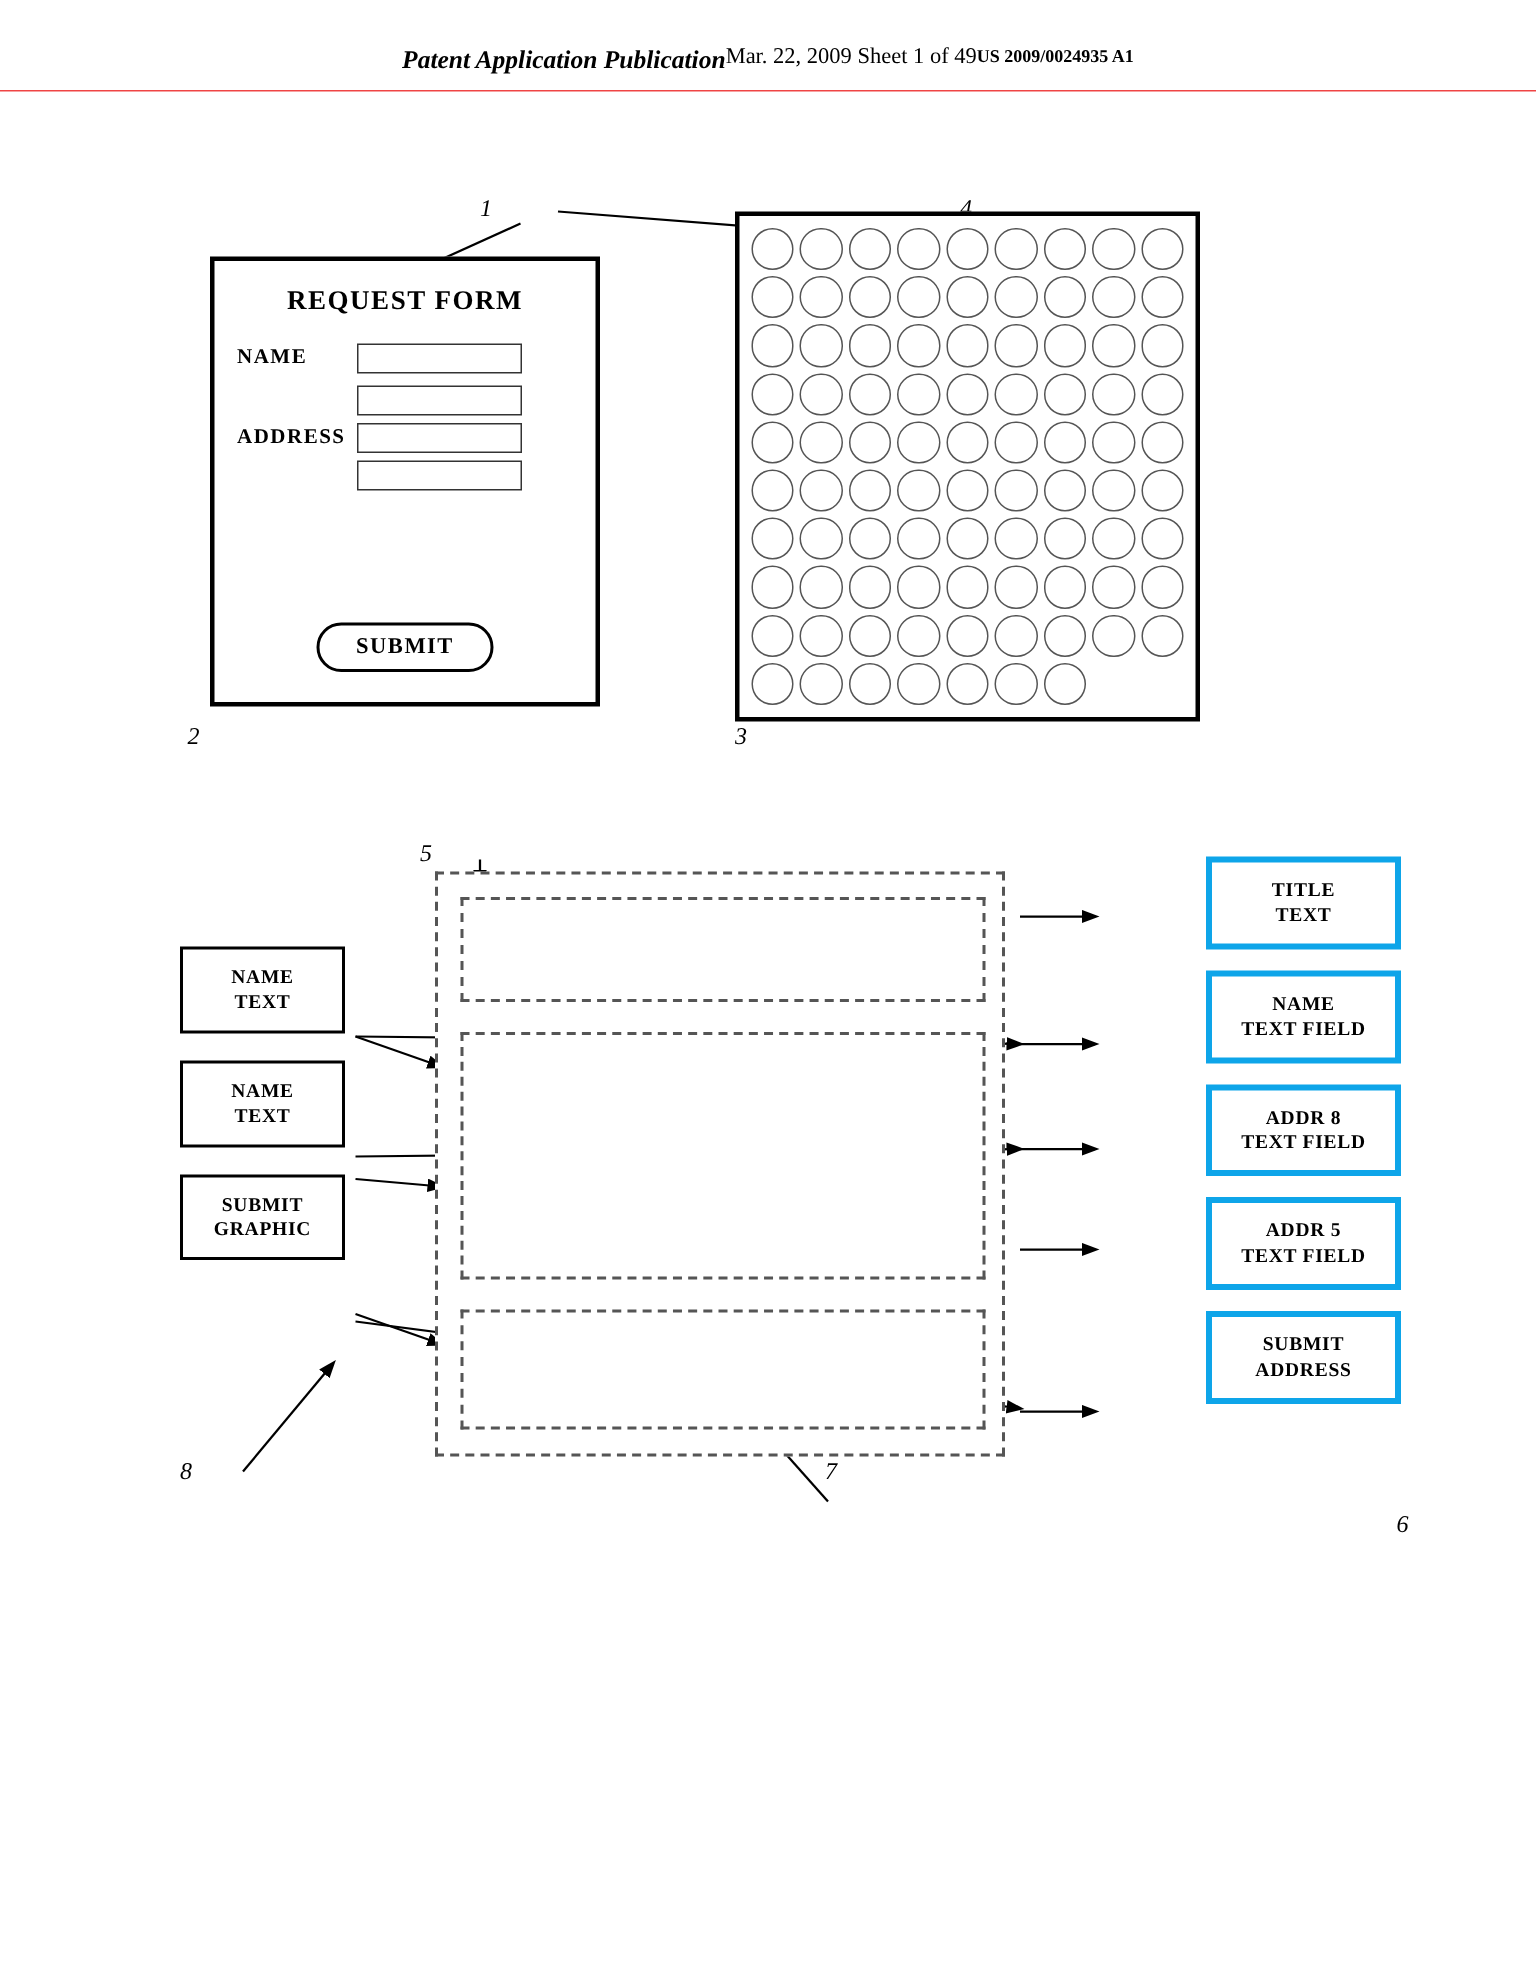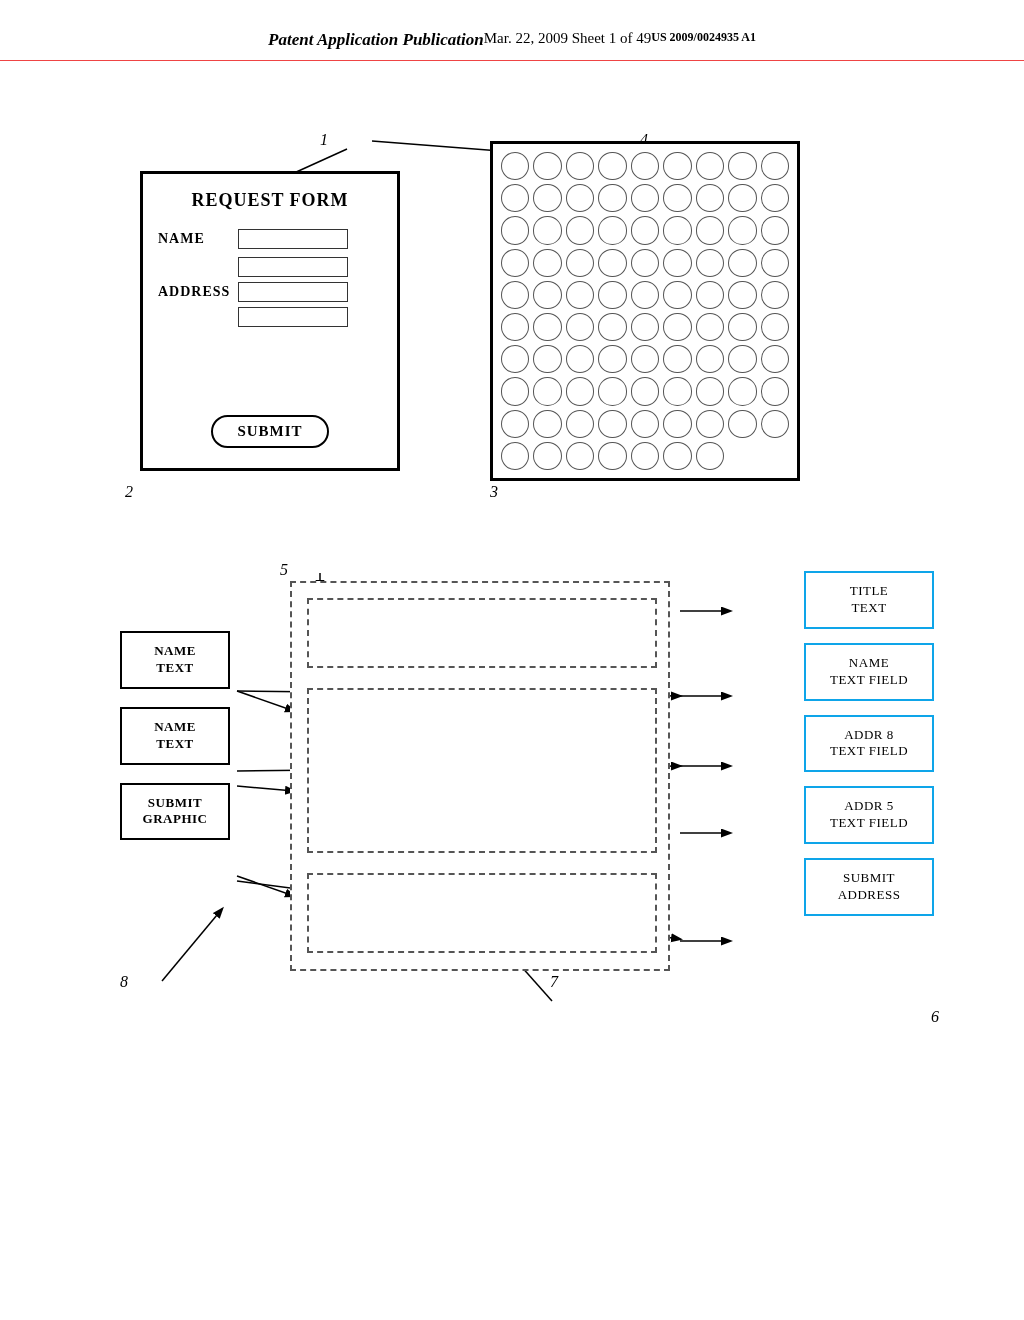--- a/index.html
+++ b/index.html
@@ -213,26 +213,26 @@
     
     .right-boxes {
       position: absolute;
       right: 30px;
       top: 20px;
       display: flex;
       flex-direction: column;
       gap: 14px;
     }
     .component-box-right {
-      border: 2px solid #0ea5e9;
+      border: 4px solid #0ea5e9;
       width: 130px;
       padding: 10px 6px;
       text-align: center;
       font-size: 13px;
-      font-weight: normal;
+      font-weight: bold;
       line-height: 1.3;
       letter-spacing: 0.5px;
       background: #fff;
     }
 
     
     .dashed-box-outer {
       position: absolute;
       left: 230px;
       top: 30px;

